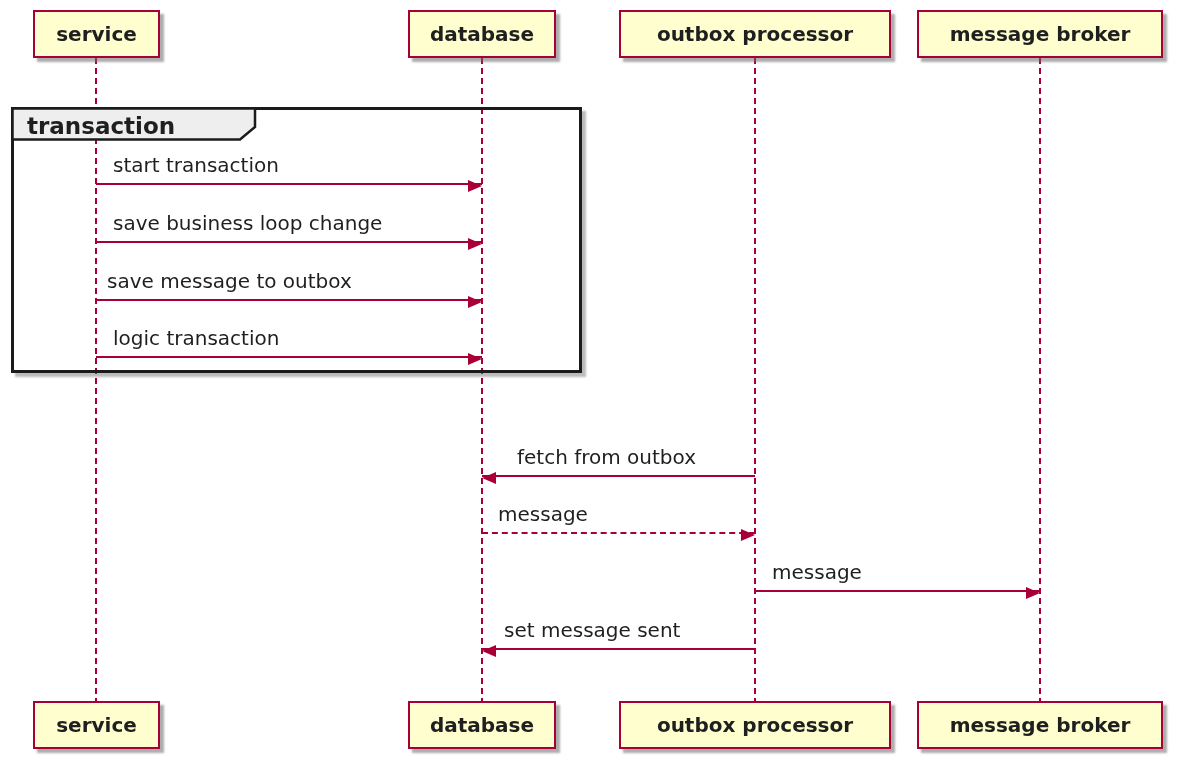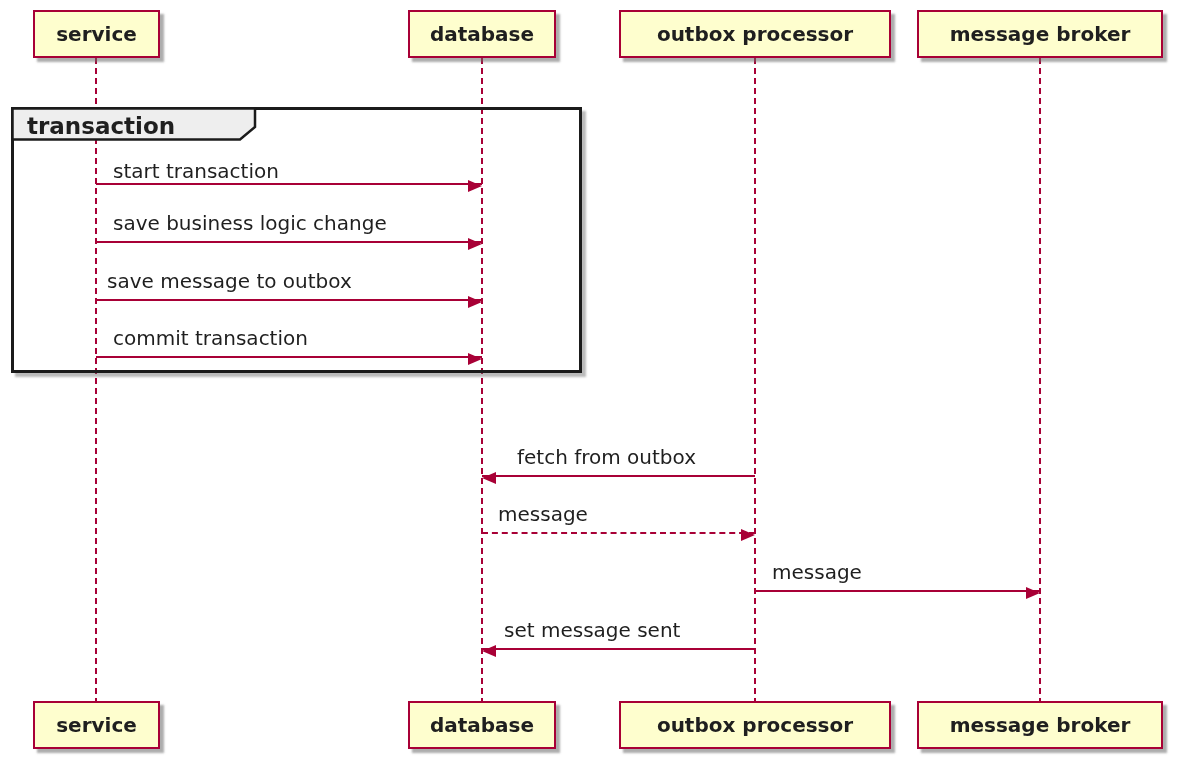--- a/index.html
+++ b/index.html
@@ -83,39 +83,39 @@
 
   <div class="fragment" style="left:11px;top:107px;width:571px;height:266px">
     <svg class="frag-tab" width="246" height="34" viewBox="0 0 246 34">
       <polygon points="1.5,1.5 244,1.5 244,20 229,32.5 1.5,32.5" style="fill:var(--fragment-header-fill);stroke:var(--fragment-border);stroke-width:2.5"></polygon>
     </svg>
     <span class="frag-label">transaction</span>
   </div>
 
 
   <div>
-    <div class="msg-label" style="left:113px;top:159px">start transaction</div>
+    <div class="msg-label" style="left:113px;top:153px">start transaction</div>
     <div class="msg-line" style="left:96px;top:183px;width:386px">
         <i class="head right"></i>
       </div>
   </div>
   <div>
-    <div class="msg-label" style="left:113px;top:211px">save business logic change</div>
+    <div class="msg-label" style="left:113px;top:211px">save business loop change</div>
     <div class="msg-line" style="left:96px;top:241px;width:386px">
         <i class="head right"></i>
       </div>
   </div>
   <div>
     <div class="msg-label" style="left:107px;top:269px">save message to outbox</div>
     <div class="msg-line" style="left:96px;top:299px;width:386px">
         <i class="head right"></i>
       </div>
   </div>
   <div>
-    <div class="msg-label" style="left:113px;top:326px">commit transaction</div>
+    <div class="msg-label" style="left:113px;top:326px">logic transaction</div>
     <div class="msg-line" style="left:96px;top:356px;width:386px">
         <i class="head right"></i>
       </div>
   </div>
 
   <div>
     <div class="msg-label" style="left:517px;top:445px">fetch from outbox</div>
     <div class="msg-line" style="left:482px;top:475px;width:273px">
         <i class="head left"></i>
       </div>

